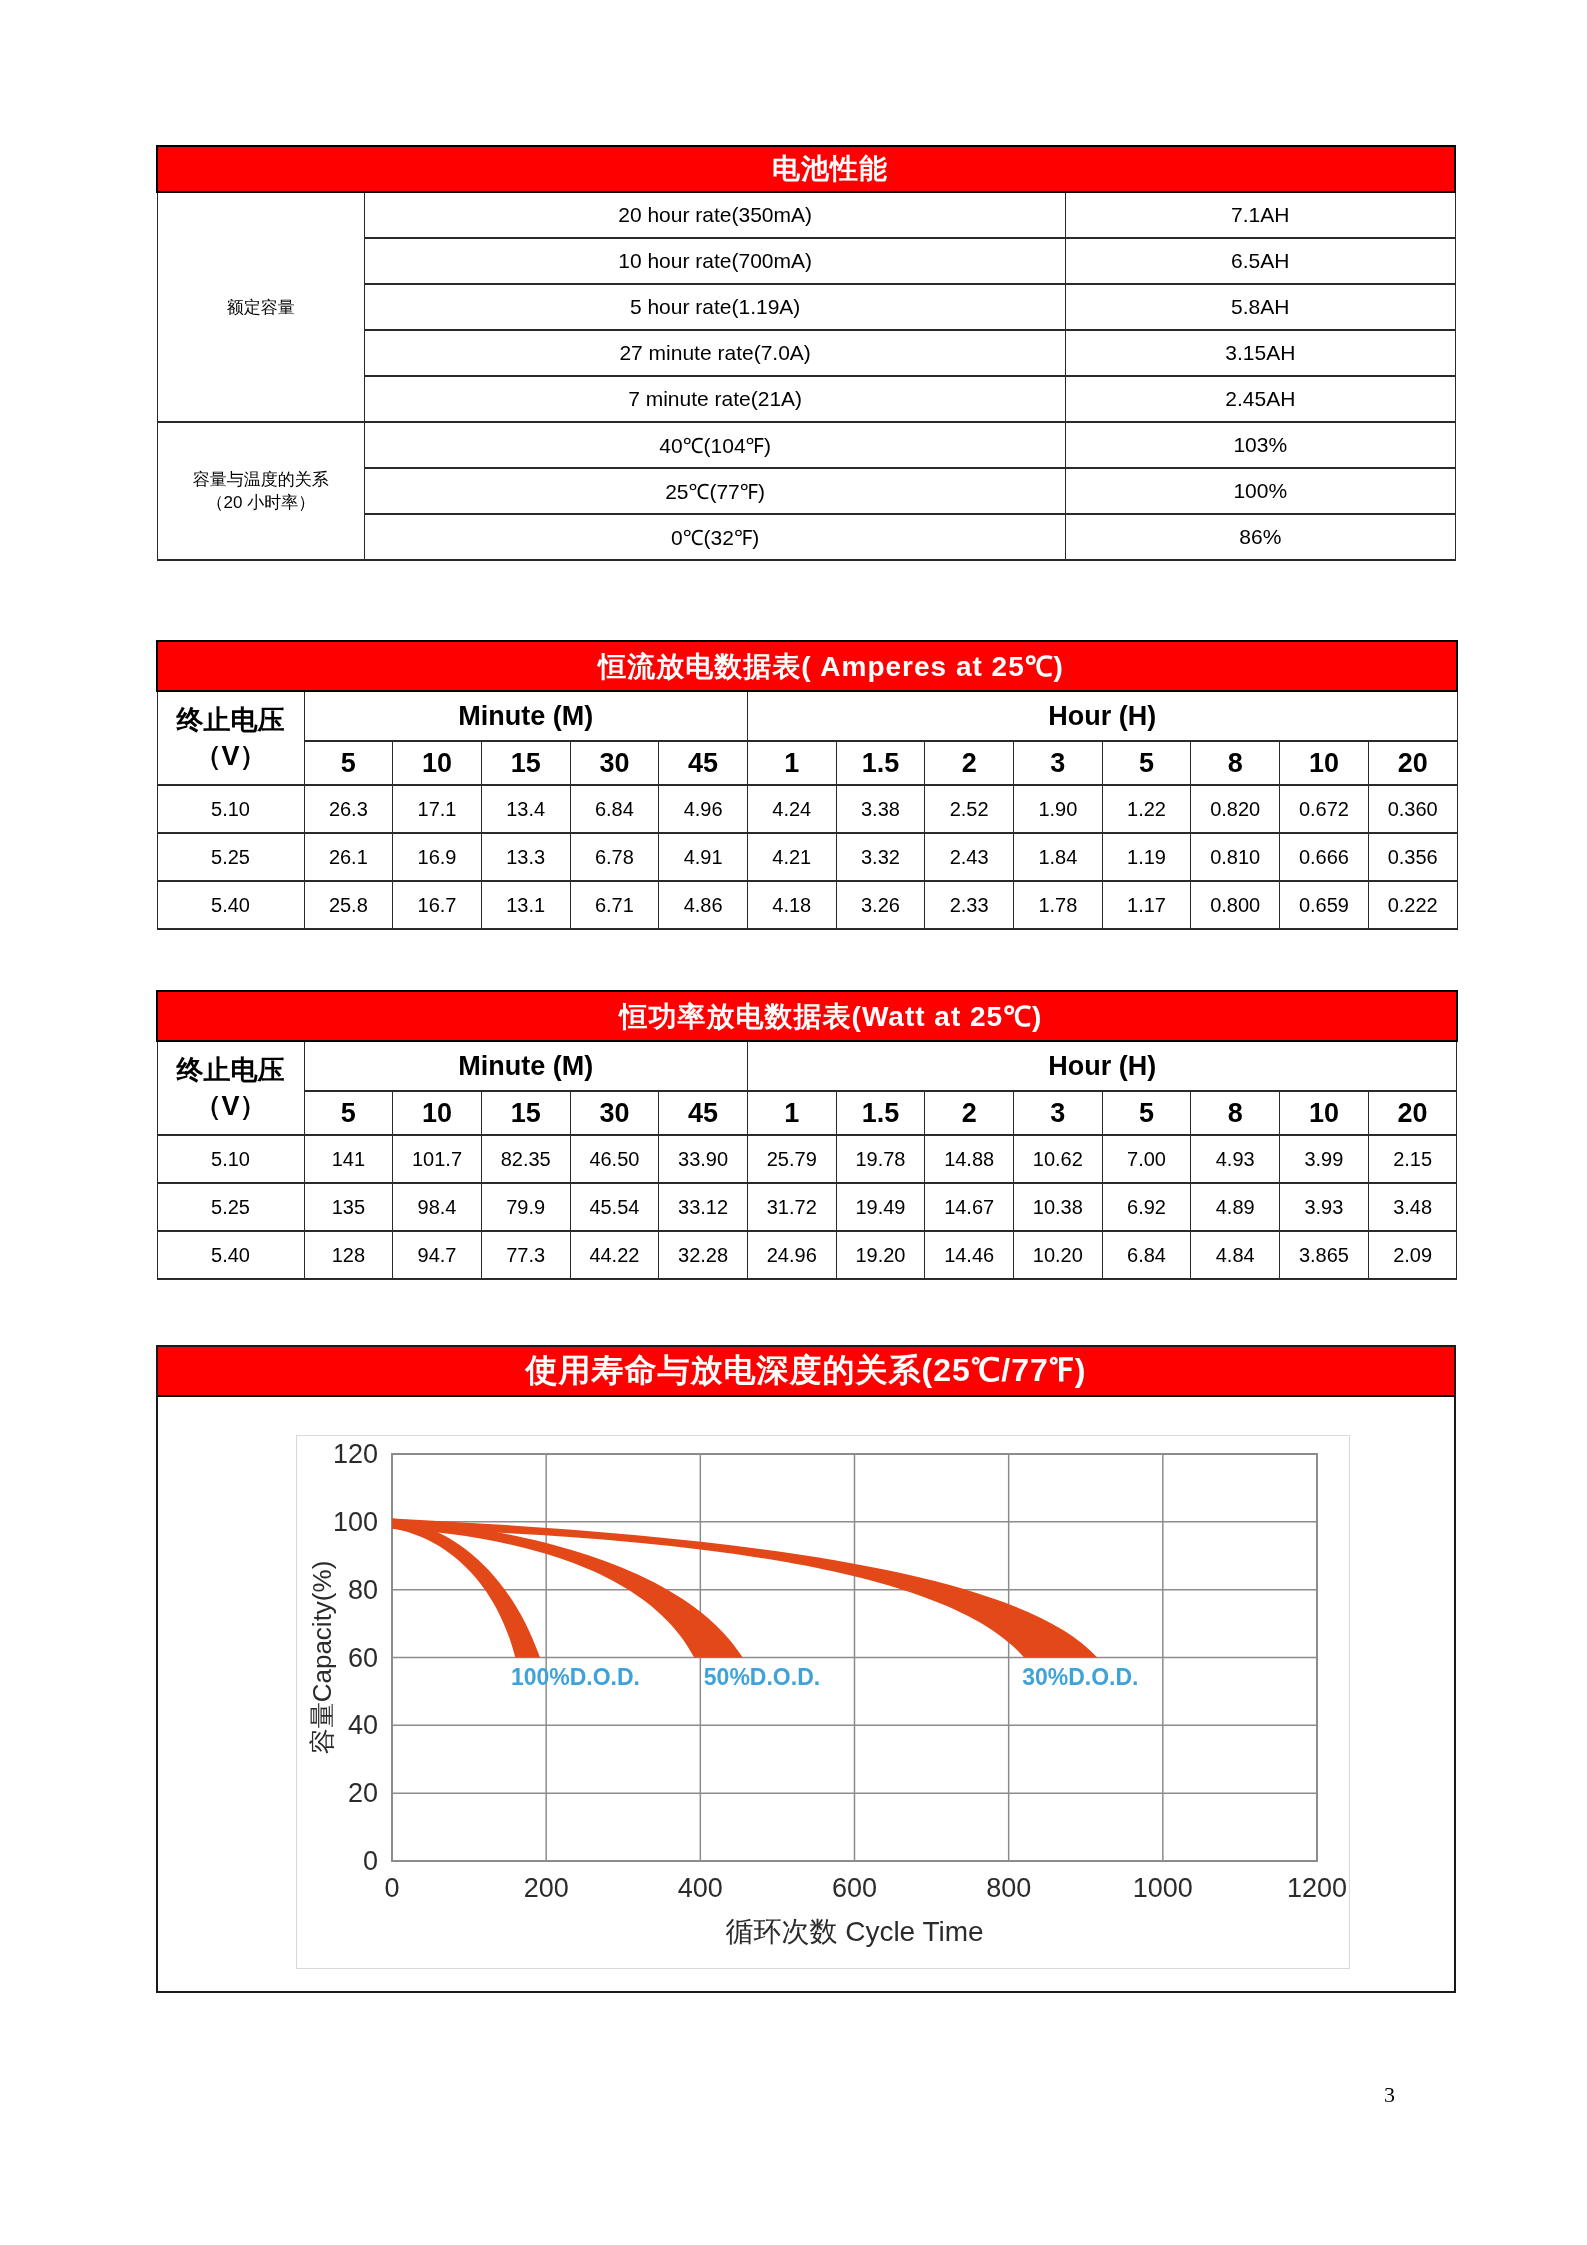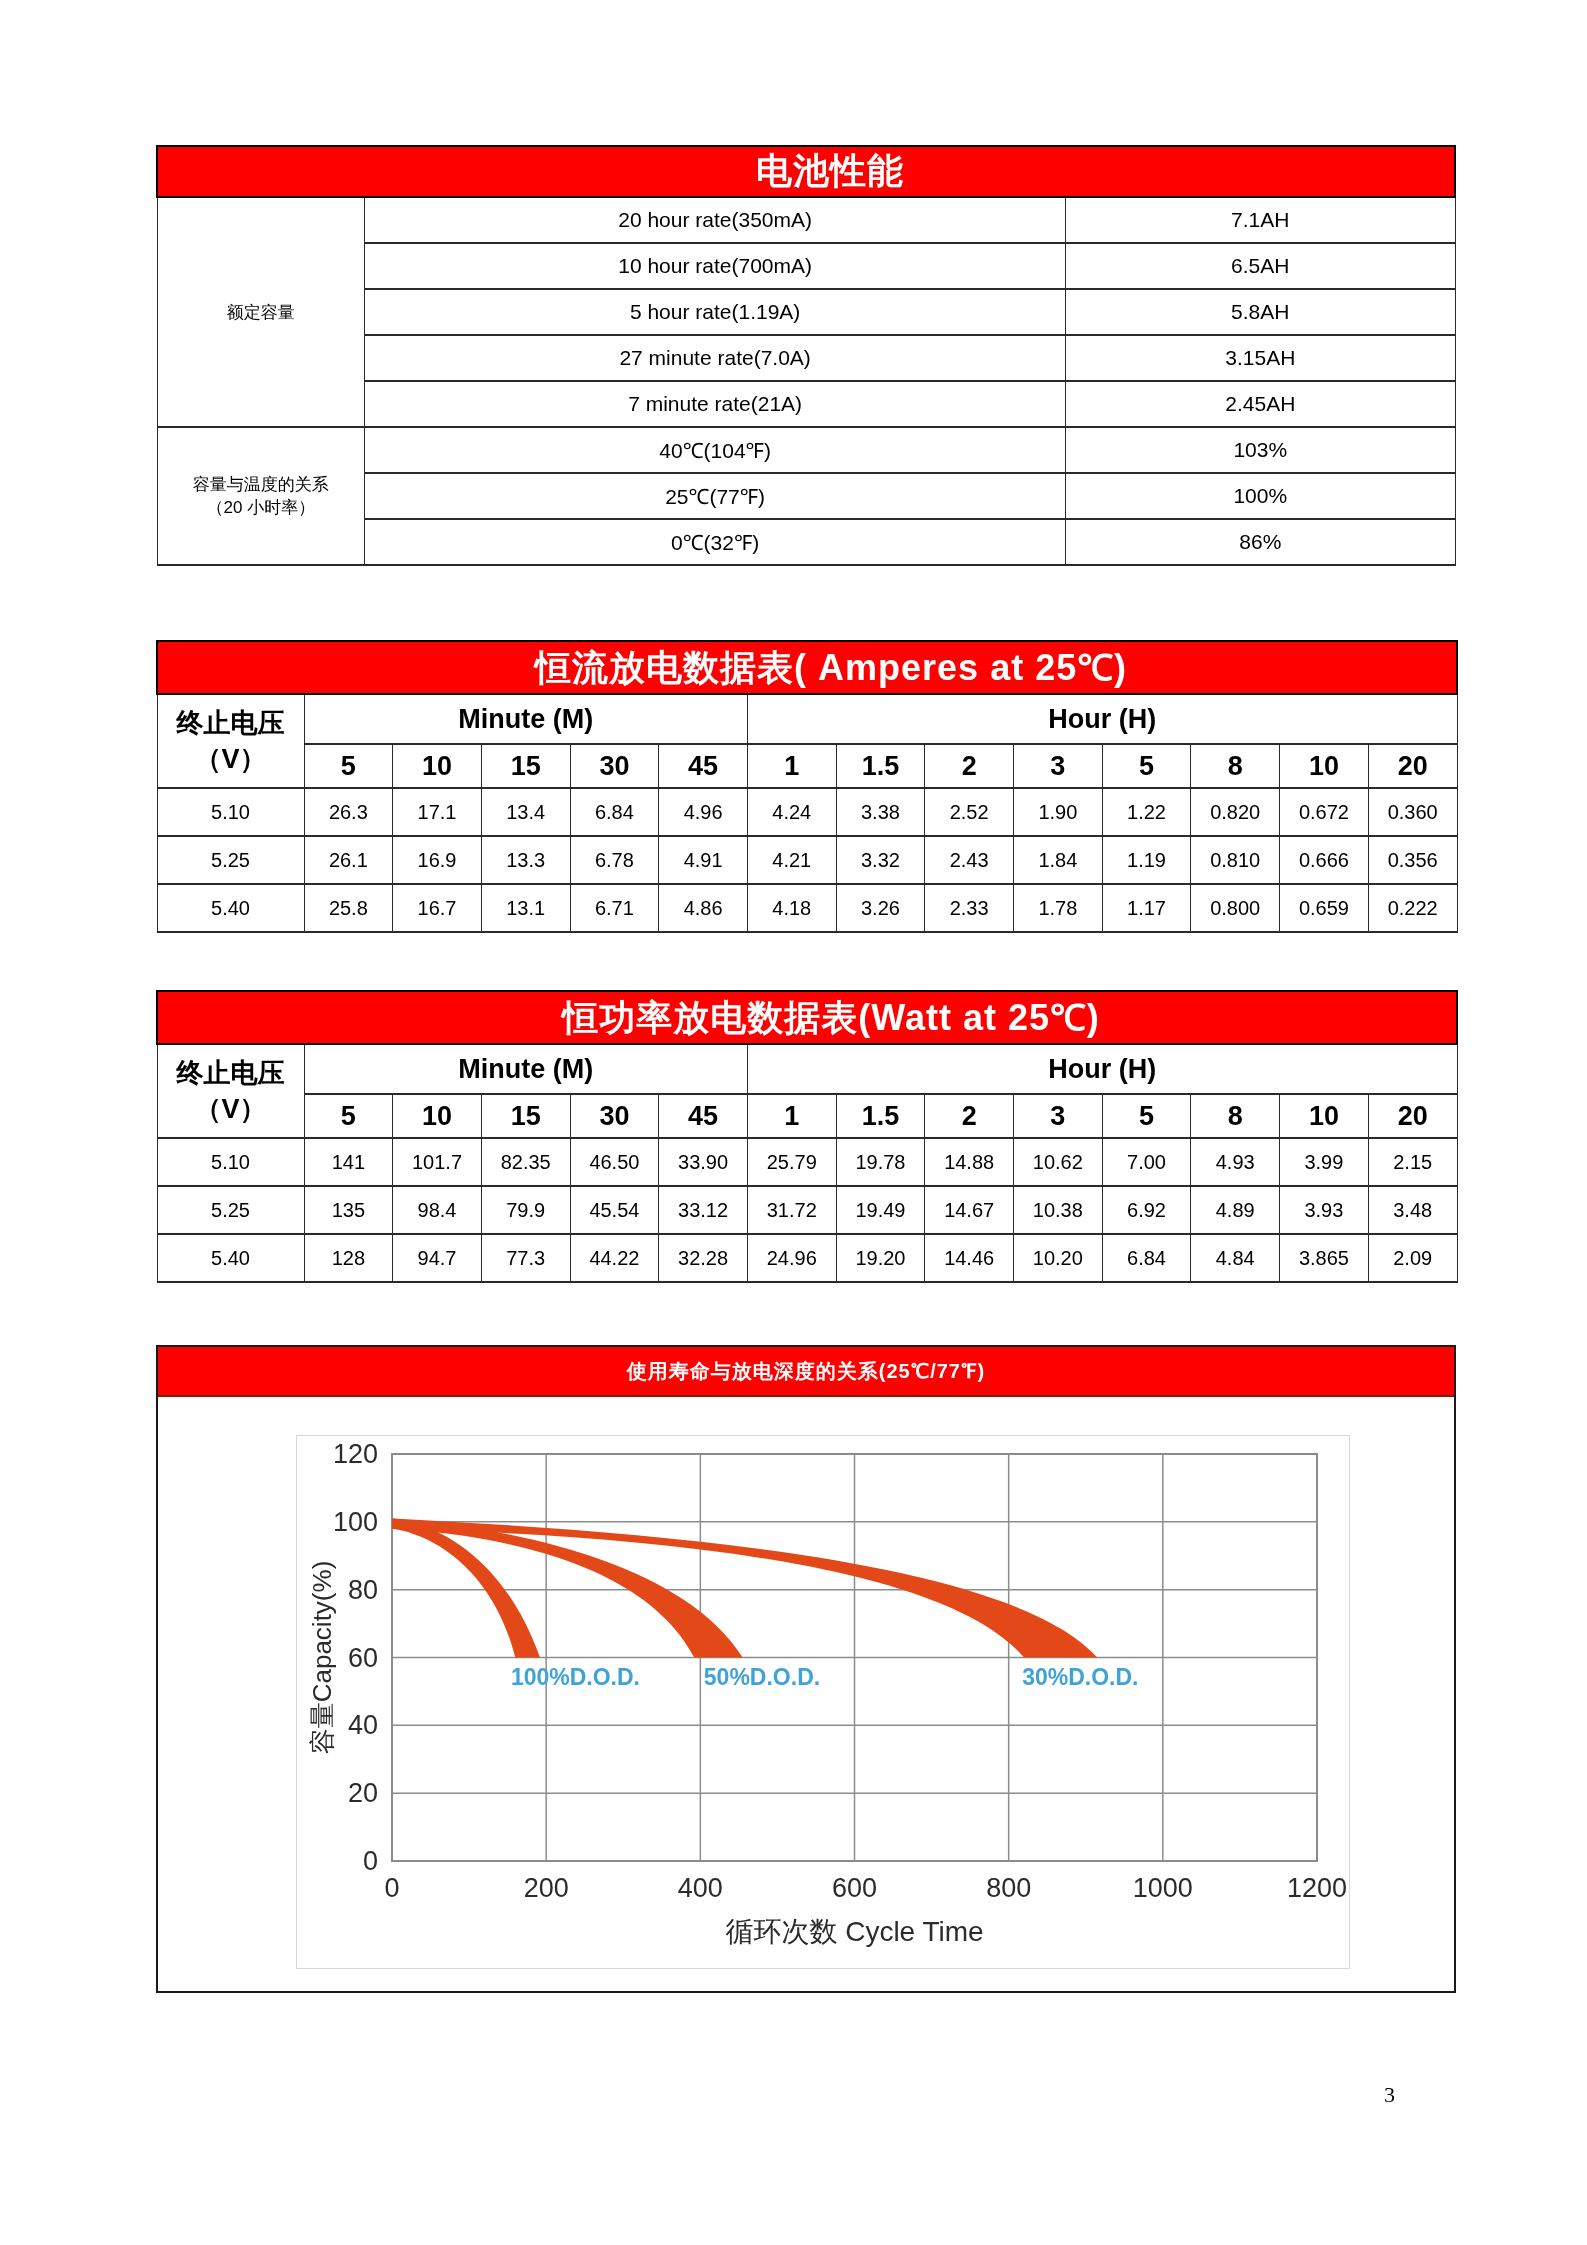--- a/index.html
+++ b/index.html
@@ -2,35 +2,35 @@
 <html><head>
 <meta charset="utf-8">
 <style>
   html,body{margin:0;padding:0;background:#ffffff;}
   .page{position:relative;width:1587px;height:2245px;background:#fff;
         font-family:"Liberation Sans",sans-serif;color:#000;overflow:hidden;}
   table{border-collapse:collapse;table-layout:fixed;position:absolute;left:156px;width:1300px;background:#fff;}
   td{border-left:1px solid #2a2a2a;border-right:1px solid #2a2a2a;
      border-top:2px solid #2a2a2a;border-bottom:2px solid #2a2a2a;
      text-align:center;vertical-align:middle;font-size:21px;padding:0;overflow:hidden;}
-  td.red{background:#ff0000;color:#fff;font-weight:bold;font-size:36px;height:48px;border:2px solid #000;letter-spacing:1px;padding-left:48px;}
+  td.red{background:#ff0000;color:#fff;font-weight:bold;font-size:28px;height:48px;border:2px solid #000;letter-spacing:1px;padding-left:48px;}
   .t1{top:145px;}
   .t1 td{height:44px;}
   .t1 .lbl{font-size:17px;}
   .t2{top:640px;}
   .t3{top:990px;}
   .grp td{height:48px;}
   .numrow td{height:42px;}
   .datarow td{height:46px;font-size:20px;}
   .hdr{font-weight:bold;font-size:27px;}
   .v{font-weight:normal;font-size:22px;}
   .chart-sec{position:absolute;left:156px;top:1345px;width:1300px;height:648px;
              border:2px solid #1a1a1a;background:#fff;box-sizing:border-box;}
-  .redbar{height:48px;background:#ff0000;border-bottom:2px solid #7f1d1d;display:flex;
-          align-items:center;justify-content:center;color:#fff;font-weight:bold;font-size:20px;letter-spacing:1px;}
+  .redbar{height:48px;background:#ff0000;border-bottom:2px solid #000000;display:flex;
+          align-items:center;justify-content:center;color:#fff;font-weight:bold;font-size:32px;letter-spacing:1px;}
   .chart-wrap{position:absolute;left:138px;top:88px;width:1052px;height:532px;border:1px solid #d8d8d8;background:#fff;}
   svg{display:block;}
   .pagenum{position:absolute;left:1384px;top:2082px;font-size:22px;font-family:"Liberation Serif",serif;}
 </style>
 </head>
 <body>
 
 <div class="page">
 
   <table class="t1">

